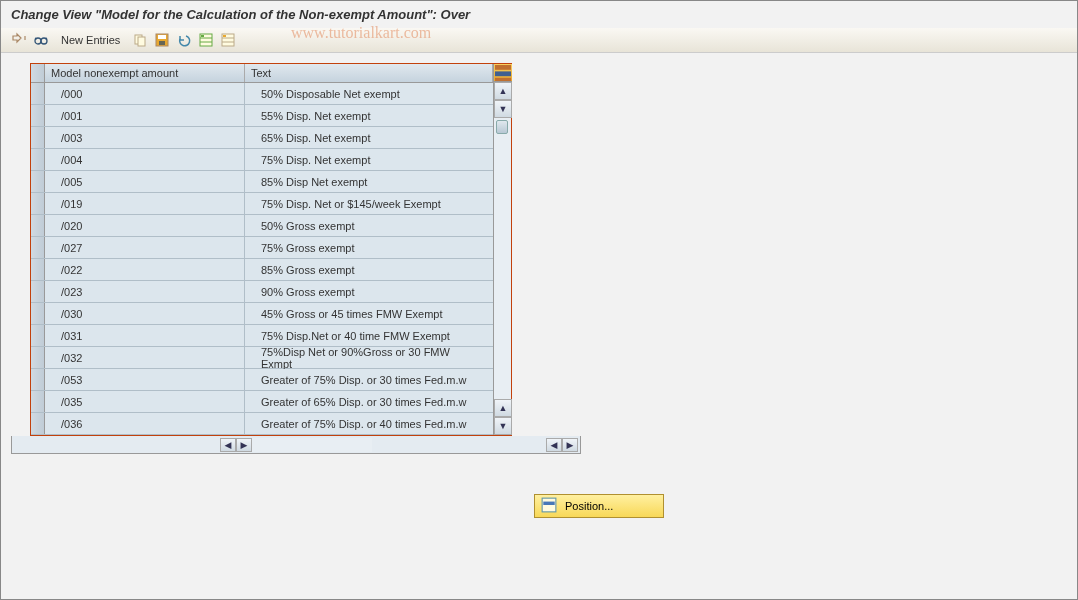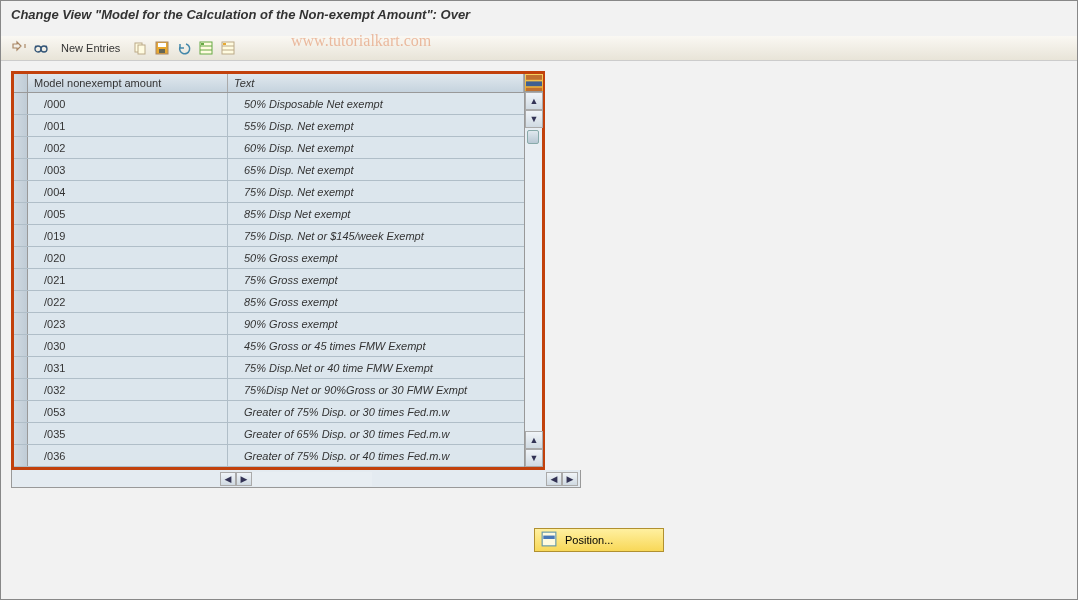--- a/index.html
+++ b/index.html
@@ -21,21 +21,20 @@
       color: #333;
     }
     .toolbar {
       display: flex;
       align-items: center;
       padding: 4px 10px;
       background: linear-gradient(to bottom, #faf8f3, #e8e4d8);
       border-bottom: 1px solid #ccc;
       gap: 6px;
       position: relative;
-      margin-top: 8px;
     }
     .toolbar-icon {
       width: 16px;
       height: 16px;
       display: inline-flex;
       align-items: center;
       justify-content: center;
       cursor: pointer;
     }
     .new-entries {
@@ -53,23 +52,24 @@
       left: 290px;
       top: -4px;
       pointer-events: none;
     }
     .content-area {
       padding: 10px;
       background: #f2f2f2;
     }
     .table-container {
       display: flex;
-      border: 3px solid #c2410c;
+      border: 1px solid #c2410c;
       background: #dce6ed;
-      width: 534px;
+      width: 482px;
+      margin-left: 19px;
     }
     .table-main {
       flex: 1;
       display: flex;
       flex-direction: column;
     }
     .table-header-row {
       display: flex;
       background: linear-gradient(to bottom, #e0e8ee, #c5d3de);
       border-bottom: 1px solid #999;
@@ -80,21 +80,21 @@
       border-right: 1px solid #999;
     }
     .col-header {
       padding: 3px 6px;
       font-size: 11px;
       color: #333;
       border-right: 1px solid #aaa;
       background: linear-gradient(to bottom, #e0e8ee, #c5d3de);
     }
     .col-model { width: 200px; }
-    .col-text { flex: 1; font-style: italic; }
+    .col-text { flex: 1; }
     .table-body {
     }
     .table-row {
       display: flex;
       border-bottom: 1px solid #b0bec8;
       height: 22px;
       align-items: stretch;
     }
     .row-selector {
       width: 14px;
@@ -264,25 +264,20 @@
             <div class="cell col-model">/000</div>
             <div class="cell col-text">50% Disposable Net exempt</div>
           </div>
           <div class="table-row">
             <div class="row-selector"></div>
             <div class="cell col-model">/001</div>
             <div class="cell col-text">55% Disp. Net exempt</div>
           </div>
           <div class="table-row">
             <div class="row-selector"></div>
-            <div class="cell col-model">/002</div>
-            <div class="cell col-text">60% Disp. Net exempt</div>
-          </div>
-          <div class="table-row">
-            <div class="row-selector"></div>
             <div class="cell col-model">/003</div>
             <div class="cell col-text">65% Disp. Net exempt</div>
           </div>
           <div class="table-row">
             <div class="row-selector"></div>
             <div class="cell col-model">/004</div>
             <div class="cell col-text">75% Disp. Net exempt</div>
           </div>
           <div class="table-row">
             <div class="row-selector"></div>
@@ -294,21 +289,21 @@
             <div class="cell col-model">/019</div>
             <div class="cell col-text">75% Disp. Net or $145/week Exempt</div>
           </div>
           <div class="table-row">
             <div class="row-selector"></div>
             <div class="cell col-model">/020</div>
             <div class="cell col-text">50% Gross exempt</div>
           </div>
           <div class="table-row">
             <div class="row-selector"></div>
-            <div class="cell col-model">/021</div>
+            <div class="cell col-model">/027</div>
             <div class="cell col-text">75% Gross exempt</div>
           </div>
           <div class="table-row">
             <div class="row-selector"></div>
             <div class="cell col-model">/022</div>
             <div class="cell col-text">85% Gross exempt</div>
           </div>
           <div class="table-row">
             <div class="row-selector"></div>
             <div class="cell col-model">/023</div>

